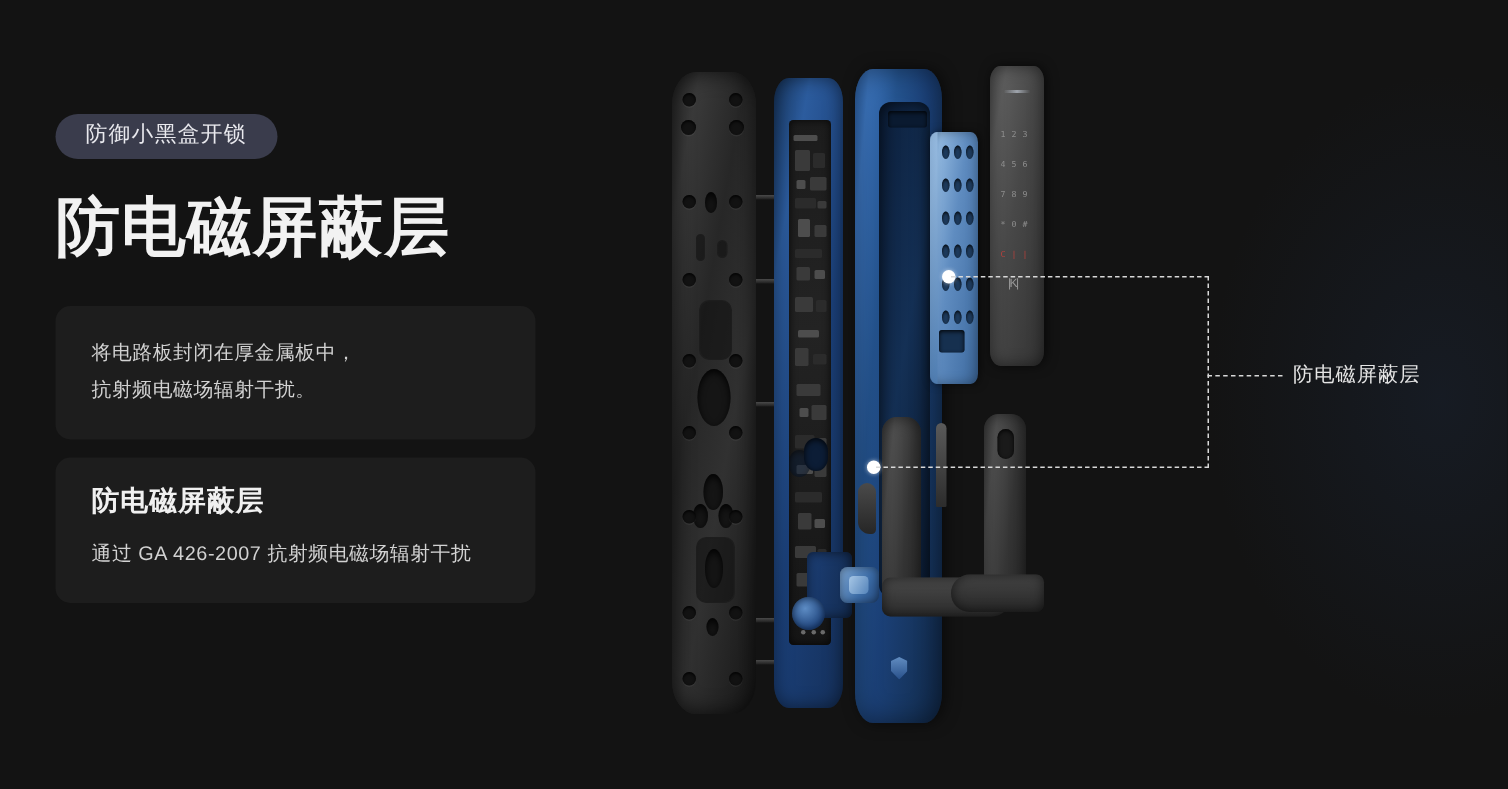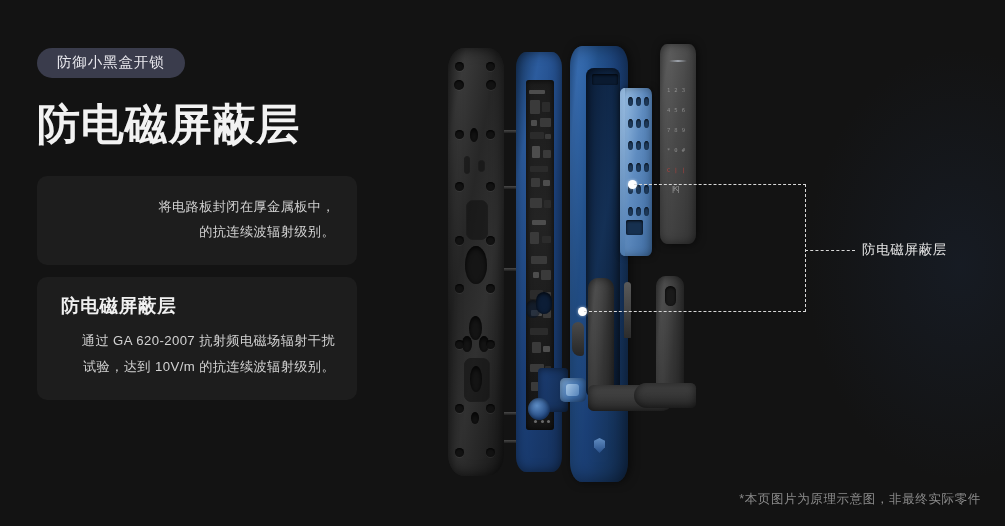--- a/index.html
+++ b/index.html
@@ -6,21 +6,21 @@
   body{
     width:1005px;height:526px;
     background:#131313;
     font-family:"Liberation Sans","DejaVu Sans",sans-serif;
     overflow:hidden;
     position:relative;
   }
   .stage{position:absolute;inset:0;}
 
   
-  .left-col{position:absolute;left:37px;top:48px;width:330px;}
+  .left-col{position:absolute;left:37px;top:76px;width:330px;}
 
   .badge{
     display:inline-block;
     background:#3a3c4c;
     color:#e9e9ee;
     font-size:14.5px;
     letter-spacing:.06em;
     padding:7px 20px 8px;
     border-radius:20px;
     line-height:1;
@@ -50,21 +50,21 @@
     margin:0 0 11px 0;
     line-height:1.2;
   }
   .card-body{
     font-size:13.2px;
     line-height:1.95;
     color:#d2d2d2;
     letter-spacing:.03em;
     margin:0;
   }
-  .card-body .ln{display:block;text-align:right;}
+  .card-body .ln{display:block;}
 
   
   .footnote{
     position:absolute;
     right:24px;bottom:18px;
     font-size:12.5px;
     color:#8b8b8b;
     letter-spacing:.05em;
   }
 
@@ -302,29 +302,28 @@
 
     <div class="badge">防御小黑盒开锁</div>
 
     <h1 class="headline">防电磁屏蔽层</h1>
 
     <div class="cards">
 
       <div class="card">
         <div class="card-body">
           <span class="ln">将电路板封闭在厚金属板中，</span>
-          <span class="ln">的抗连续波辐射级别。</span>
+          <span class="ln">抗射频电磁场辐射干扰。</span>
         </div>
       </div>
 
       <div class="card">
         <div class="card-title">防电磁屏蔽层</div>
         <div class="card-body">
-          <span class="ln">通过 GA 620-2007 抗射频电磁场辐射干扰</span>
-          <span class="ln">试验，达到 10V/m 的抗连续波辐射级别。</span>
+          <span class="ln">通过 GA 426-2007 抗射频电磁场辐射干扰</span>
         </div>
       </div>
 
     </div>
   </div>
 
   <div class="product">
 
     <div class="glow"></div>
 
@@ -488,15 +487,14 @@
   <div class="dash-h" style="left:634px;top:184px;width:172px;"></div>
 
   <div class="dot" style="left:578px;top:307px;"></div>
   <div class="dash-h" style="left:584px;top:311px;width:222px;"></div>
 
   <div class="dash-v" style="left:805px;top:184px;height:128px;"></div>
   <div class="dash-h" style="left:805px;top:250px;width:50px;"></div>
 
   <div class="callout-label">防电磁屏蔽层</div>
 
-  <div class="footnote">*本页图片为原理示意图，非最终实际零件</div>
 
 </div>
 
 </body></html>

